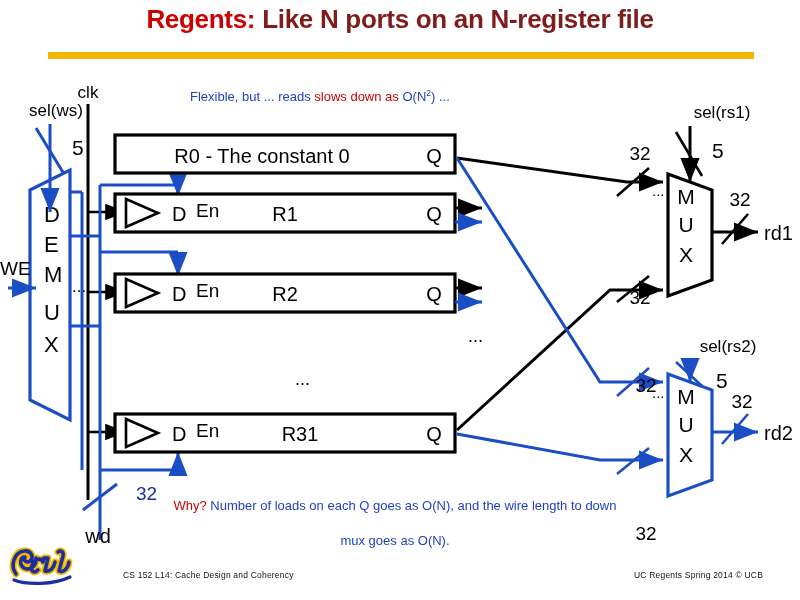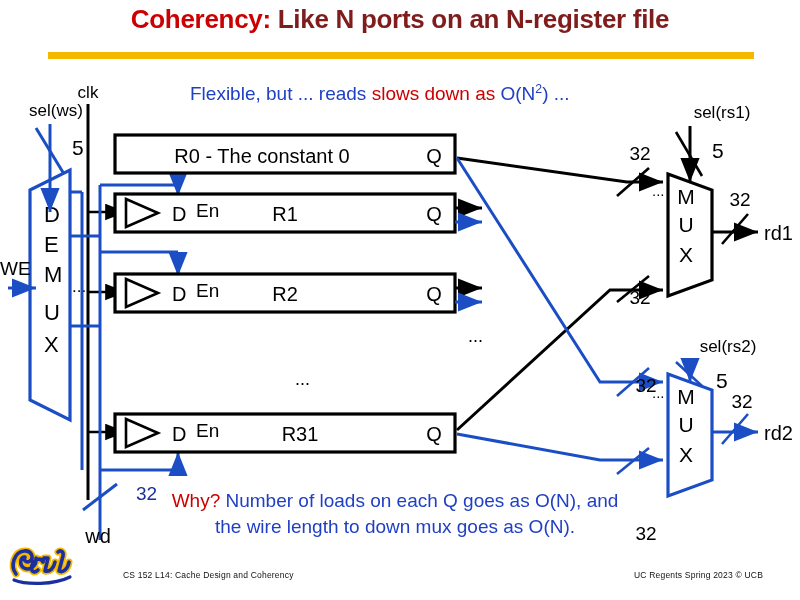--- a/index.html
+++ b/index.html
@@ -6,39 +6,39 @@
   body{
     width:800px;height:600px;overflow:hidden;background:#ffffff;
     font-family:"Liberation Sans", sans-serif;position:relative;
   }
   #slide{position:absolute;inset:0;width:800px;height:600px;}
   .title-bar{position:absolute;left:0;top:4px;width:800px;text-align:center;}
   .title-text{font-size:26px;font-weight:bold;letter-spacing:-0.3px;white-space:nowrap;}
   .t-red{color:#cc0000;}
   .t-blue{color:#7f1d1d;}
   .rule{position:absolute;left:48px;top:52px;width:706px;height:7px;background:#f5b800;}
-  .body-text{position:absolute;color:#1f3fc4;font-size:19px;line-height:26px;}
+  .body-text{position:absolute;color:#1f3fc4;font-size:13px;line-height:35px;}
   .b-red{color:#cc0000;}
   .hdr{left:190px;top:76px;width:520px;}
   .btm{left:160px;top:488px;width:470px;text-align:center;}
   .footer{position:absolute;left:78px;top:570px;font-size:8.5px;color:#111;
           font-family:"Liberation Sans", sans-serif;letter-spacing:0.2px;margin-left:45px;}
   .copyright{position:absolute;left:634px;top:570px;font-size:8.5px;color:#111;letter-spacing:0.2px;}
   .callogo{position:absolute;left:6px;top:542px;width:70px;height:44px;}
   svg text{font-family:"Liberation Sans", sans-serif;}
   .sup{font-size:0.65em;vertical-align:super;}
 </style>
 </head>
 <body>
 
 <div id="slide">
 
   <div class="title-bar">
     <span class="title-text">
-      <span class="t-red">Coherency:</span>
+      <span class="t-red">Regents:</span>
       <span class="t-blue">Like N ports on an N-register file</span>
     </span>
   </div>
   <div class="rule"></div>
 
   <div class="body-text hdr">
     <span>Flexible, but ... reads </span><span class="b-red">slows down as</span><span> O(N</span><span class="sup">2</span><span>) ...</span>
   </div>
 
   <div class="body-text btm">
@@ -53,21 +53,21 @@
                M50 8 C52 6, 56 7, 55 12 L51 27 C55 29, 60 25, 61 18" fill="none" stroke="#f5b800" stroke-width="7" stroke-linecap="round" stroke-linejoin="round"></path>
       <path d="M8 30 C2 22, 6 8, 16 7 C24 6, 26 14, 22 17 C19 19, 15 17, 17 13
                C12 13, 11 21, 16 24 C22 27, 29 22, 28 14
                M30 26 C26 30, 22 27, 24 21 C26 15, 33 13, 35 18 L36 14 L40 14 L37 27 C42 28, 46 24, 47 18
                M50 8 C52 6, 56 7, 55 12 L51 27 C55 29, 60 25, 61 18" fill="none" stroke="#1b2f9e" stroke-width="3.6" stroke-linecap="round" stroke-linejoin="round"></path>
       <path d="M6 36 C18 41, 46 41, 62 33" fill="none" stroke="#1b2f9e" stroke-width="3.2" stroke-linecap="round"></path>
     </g>
   </svg>
 
   <div class="footer">CS 152 L14:  Cache Design and Coherency</div>
-  <div class="copyright">UC Regents Spring 2023 © UCB</div>
+  <div class="copyright">UC Regents Spring 2014 © UCB</div>
 
   <svg width="800" height="600" style="position:absolute;left:0;top:0;">
     <defs>
       <marker id="arrK" markerWidth="9" markerHeight="9" refX="8" refY="3.2" orient="auto">
         <path d="M0,0 L8,3.2 L0,6.4 z" fill="#000000"></path>
       </marker>
       <marker id="arrB" markerWidth="9" markerHeight="9" refX="8" refY="3.2" orient="auto">
         <path d="M0,0 L8,3.2 L0,6.4 z" fill="#1b4ec4"></path>
       </marker>
     </defs>

